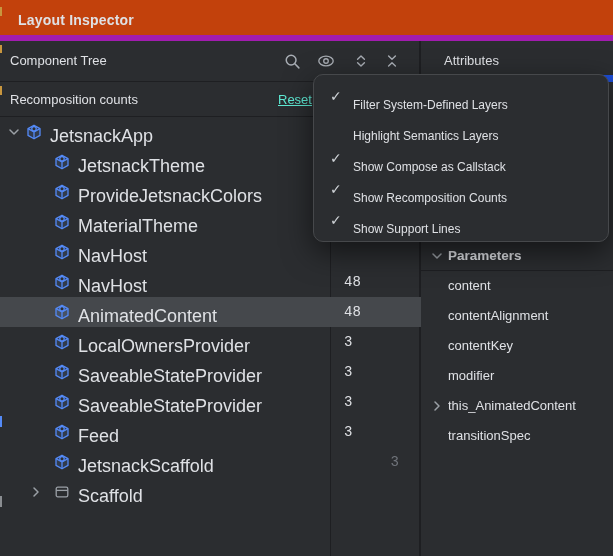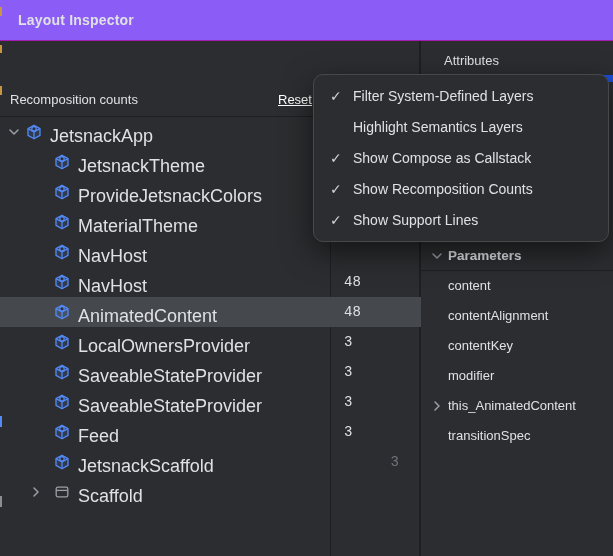--- a/index.html
+++ b/index.html
@@ -1,37 +1,37 @@
 <!DOCTYPE html>
 <html><head>
 <meta charset="utf-8">
 <style>
   * { margin:0; padding:0; box-sizing:border-box; }
   html,body { width:613px; height:556px; }
   body { font-family:"Liberation Sans","DejaVu Sans",sans-serif; background:#2b2d30; color:#dfe1e5; overflow:hidden; }
   .app { position:relative; width:613px; height:556px; background:#2b2d30; }
 
   
-  .titlebar { position:absolute; left:0; top:0; width:613px; height:41px; border-bottom:1px solid #a21caf; background:#8b5cf6; }
+  .titlebar { position:absolute; left:0; top:0; width:613px; height:41px; border-bottom:6px solid #a21caf; background:#c2410c; }
   .titlebar .title { position:absolute; left:18px; top:0; line-height:40px; font-size:14px; font-weight:bold; letter-spacing:.2px; }
 
   
   .tick { position:absolute; left:0; width:2px; z-index:6; }
 
   
   .left-panel { position:absolute; left:0; top:41px; width:421px; height:515px; border-right:2px solid #1e1f22; background:#2b2d30; }
   .tree-toolbar { position:absolute; left:0; top:0; width:419px; height:41px; border-bottom:1px solid #1e1f22; }
   .tree-toolbar .panel-title { position:absolute; left:10px; top:0; line-height:40px; font-size:13px; }
   .tb-icon { position:absolute; top:11px; width:18px; height:18px; display:flex; align-items:center; justify-content:center; cursor:pointer; }
   .tb-icon svg { display:block; }
   .tb-search { left:283px; } .tb-eye { left:317px; } .tb-expand { left:352px; } .tb-collapse { left:383px; }
 
   .recomp-bar { position:absolute; left:0; top:42px; width:419px; height:34px; border-bottom:1px solid #1e1f22; }
   .recomp-bar .bar-label { position:absolute; left:10px; top:0; line-height:33px; font-size:13px; }
-  .recomp-bar .reset { position:absolute; left:278px; top:0; line-height:33px; font-size:13px; color:#ffffff; text-decoration:underline; cursor:pointer; }
+  .recomp-bar .reset { position:absolute; left:278px; top:0; line-height:33px; font-size:13px; color:#5eead4; text-decoration:underline; cursor:pointer; }
 
   .count-divider { position:absolute; left:330px; top:77px; bottom:0; width:1px; background:#1e1f22; }
 
   .tree { position:absolute; left:0; top:76px; width:419px; bottom:0; }
   .tree-row { position:relative; height:30px; width:421px; cursor:pointer; }
   .tree-row.selected { background:#45484c; }
   .tree-row .expander { position:absolute; top:7px; width:16px; height:16px; }
   .tree-row .expander svg { display:none; }
   .tree-row.exp-down .chev-down { display:block; }
   .tree-row.exp-right .chev-right { display:block; }
@@ -61,38 +61,63 @@
   .attr-row .chev svg { display:none; }
   .attr-row.header .chev .chev-down { display:block; }
   .attr-row.expandable .chev .chev-right { display:block; }
   .attr-row .attr-label { position:absolute; left:27px; top:0; line-height:30px; font-size:13px; white-space:nowrap; }
   .attr-row.header .attr-label { font-weight:bold; font-size:13.5px; }
 
   
   .menu { position:absolute; left:313px; top:74px; width:296px; height:168px; z-index:10; background:#2b2d30; border:1px solid #46484b; border-radius:10px; box-shadow:0 10px 30px rgba(0,0,0,.55); padding-top:6px; }
   .menu-item { position:relative; height:31px; cursor:pointer; }
   .menu-item .check { position:absolute; left:16px; top:0; width:18px; line-height:31px; font-size:14px; color:#ced2d6; }
-  .menu-item .menu-label { position:absolute; left:39px; top:0; line-height:31px; font-size:14px; white-space:nowrap; }
+  .menu-item .menu-label { position:absolute; left:39px; top:9px; line-height:31px; font-size:12px; white-space:nowrap; }
 </style>
 </head>
 <body>
 
 <div class="app">
 
   <div class="titlebar">
     <span class="title">Layout Inspector</span>
   </div>
 
   <div class="tick" style="top:7px;height:9px;background:#c8963e;"></div>
   <div class="tick" style="top:45px;height:8px;background:#c8963e;"></div>
   <div class="tick" style="top:86px;height:9px;background:#c8963e;"></div>
   <div class="tick" style="top:416px;height:11px;background:#548af7;"></div>
   <div class="tick" style="top:496px;height:11px;background:#8a8d91;"></div>
 
   <div class="left-panel">
+    <div class="tree-toolbar">
+      <span class="panel-title">Component Tree</span>
+      <span class="tb-icon tb-search">
+        <svg width="17" height="17" viewBox="0 0 16 16">
+            <circle cx="6.7" cy="6.7" r="4.6" fill="none" stroke="#a8adb4" stroke-width="1.4"></circle>
+            <path d="M10.2 10.2 L14 14" stroke="#a8adb4" stroke-width="1.4" stroke-linecap="round"></path>
+          </svg>
+      </span>
+      <span class="tb-icon tb-eye">
+        <svg width="19" height="16" viewBox="0 0 19 16">
+            <ellipse cx="9.5" cy="8" rx="7.6" ry="5.1" fill="none" stroke="#a8adb4" stroke-width="1.4"></ellipse>
+            <circle cx="9.5" cy="8" r="2.4" fill="none" stroke="#a8adb4" stroke-width="1.4"></circle>
+          </svg>
+      </span>
+      <span class="tb-icon tb-expand">
+        <svg width="16" height="16" viewBox="0 0 16 16">
+            <path d="M4.6 6.2 L8 2.9 L11.4 6.2 M4.6 9.8 L8 13.1 L11.4 9.8" fill="none" stroke="#a8adb4" stroke-width="1.4" stroke-linecap="round" stroke-linejoin="round"></path>
+          </svg>
+      </span>
+      <span class="tb-icon tb-collapse">
+        <svg width="16" height="16" viewBox="0 0 16 16">
+            <path d="M4.6 2.9 L8 6.2 L11.4 2.9 M4.6 13.1 L8 9.8 L11.4 13.1" fill="none" stroke="#a8adb4" stroke-width="1.4" stroke-linecap="round" stroke-linejoin="round"></path>
+          </svg>
+      </span>
+    </div>
 
     <div class="recomp-bar">
       <span class="bar-label">Recomposition counts</span>
       <a class="reset">Reset</a>
     </div>
 
     <div class="count-divider"></div>
     <div class="tree" id="tree">
         <div class="tree-row d0 icon-compose exp-down">
     <span class="expander">

